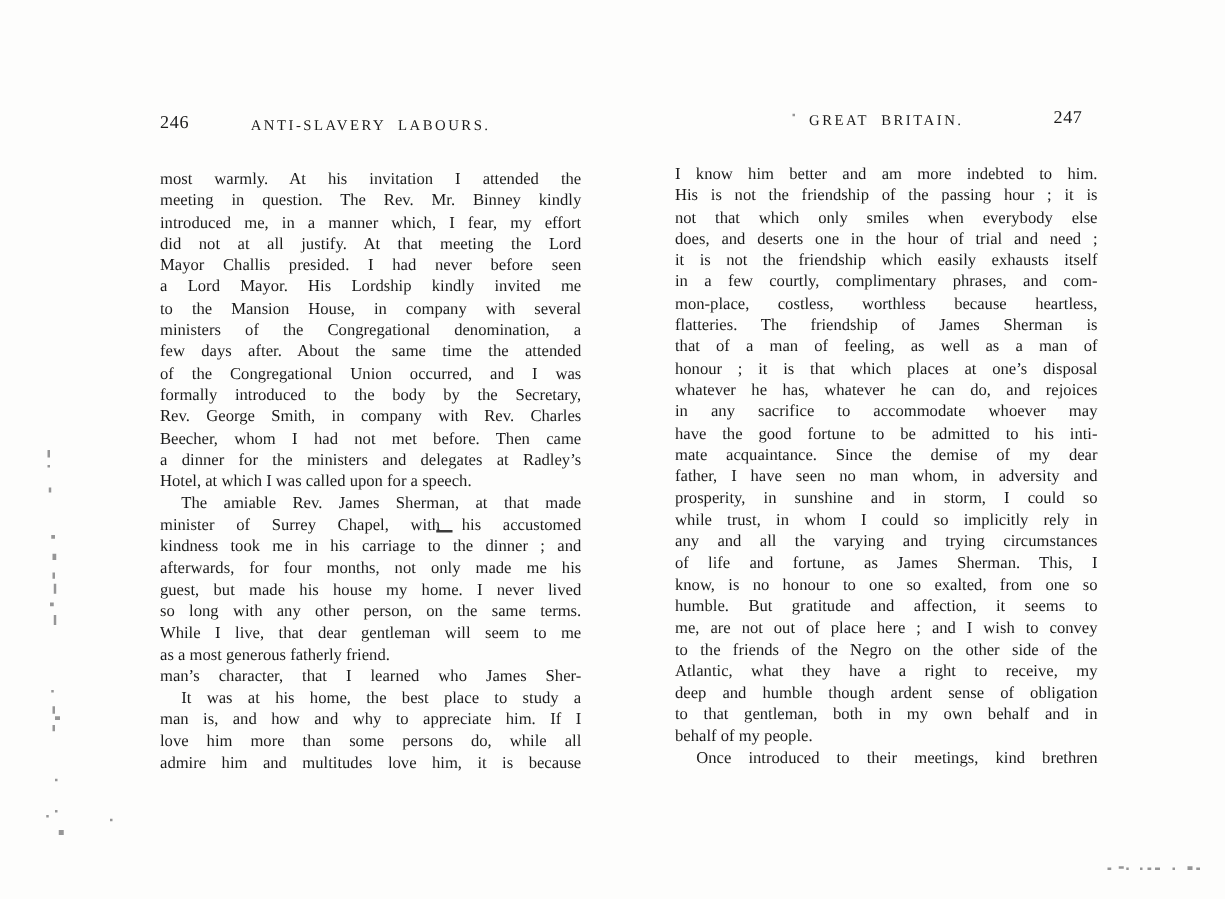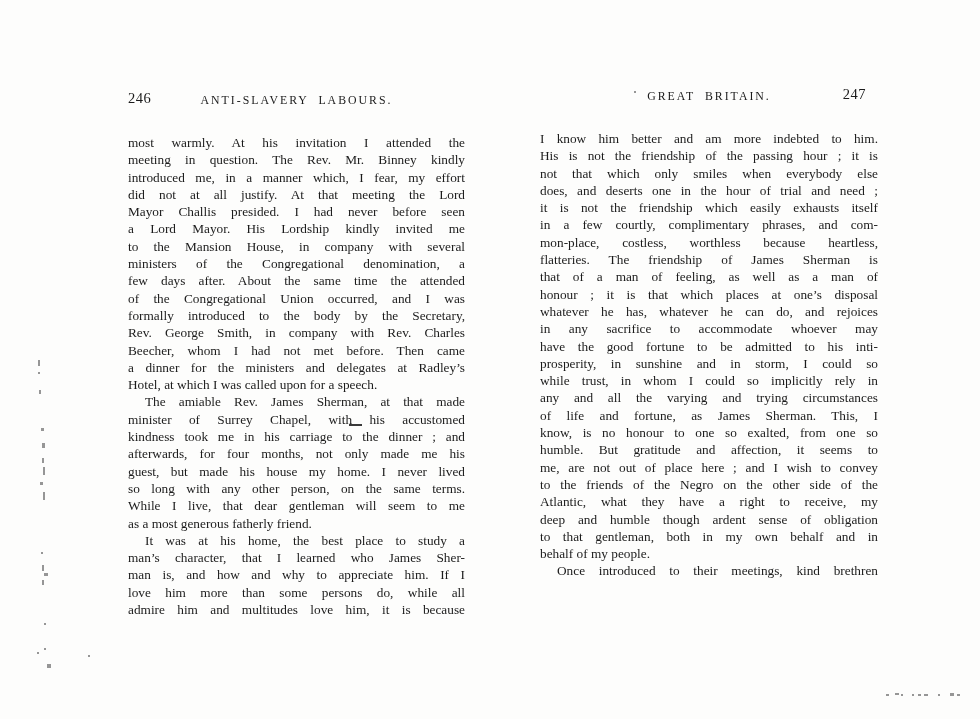--- a/index.html
+++ b/index.html
@@ -75,22 +75,22 @@
         <div class="line">a dinner for the ministers and delegates at Radley’s</div>
         <div class="line end">Hotel, at which I was called upon for a speech.</div>
         <div class="line indent">The amiable Rev. James Sherman, at that made</div>
         <div class="line">minister of Surrey Chapel, with his accustomed</div>
         <div class="line">kindness took me in his carriage to the dinner ; and</div>
         <div class="line">afterwards, for four months, not only made me his</div>
         <div class="line">guest, but made his house my home. I never lived</div>
         <div class="line">so long with any other person, on the same terms.</div>
         <div class="line">While I live, that dear gentleman will seem to me</div>
         <div class="line end">as a most generous fatherly friend.</div>
+        <div class="line">man’s character, that I learned who James Sher-</div>
         <div class="line indent">It was at his home, the best place to study a</div>
-        <div class="line">man’s character, that I learned who James Sher-</div>
         <div class="line">man is, and how and why to appreciate him. If I</div>
         <div class="line">love him more than some persons do, while all</div>
         <div class="line">admire him and multitudes love him, it is because</div>
       </div>
   </div>
 
   <div class="page right">
     <div class="page-header">
       <span class="running">GREAT BRITAIN.</span>
       <span class="pagenum pos-right">247</span>
@@ -102,20 +102,22 @@
         <div class="line">does, and deserts one in the hour of trial and need ;</div>
         <div class="line">it is not the friendship which easily exhausts itself</div>
         <div class="line">in a few courtly, complimentary phrases, and com-</div>
         <div class="line">mon-place, costless, worthless because heartless,</div>
         <div class="line">flatteries. The friendship of James Sherman is</div>
         <div class="line">that of a man of feeling, as well as a man of</div>
         <div class="line">honour ; it is that which places at one’s disposal</div>
         <div class="line">whatever he has, whatever he can do, and rejoices</div>
         <div class="line">in any sacrifice to accommodate whoever may</div>
         <div class="line">have the good fortune to be admitted to his inti-</div>
+        <div class="line">mate acquaintance. Since the demise of my dear</div>
+        <div class="line">father, I have seen no man whom, in adversity and</div>
         <div class="line">prosperity, in sunshine and in storm, I could so</div>
         <div class="line">while trust, in whom I could so implicitly rely in</div>
         <div class="line">any and all the varying and trying circumstances</div>
         <div class="line">of life and fortune, as James Sherman. This, I</div>
         <div class="line">know, is no honour to one so exalted, from one so</div>
         <div class="line">humble. But gratitude and affection, it seems to</div>
         <div class="line">me, are not out of place here ; and I wish to convey</div>
         <div class="line">to the friends of the Negro on the other side of the</div>
         <div class="line">Atlantic, what they have a right to receive, my</div>
         <div class="line">deep and humble though ardent sense of obligation</div>

